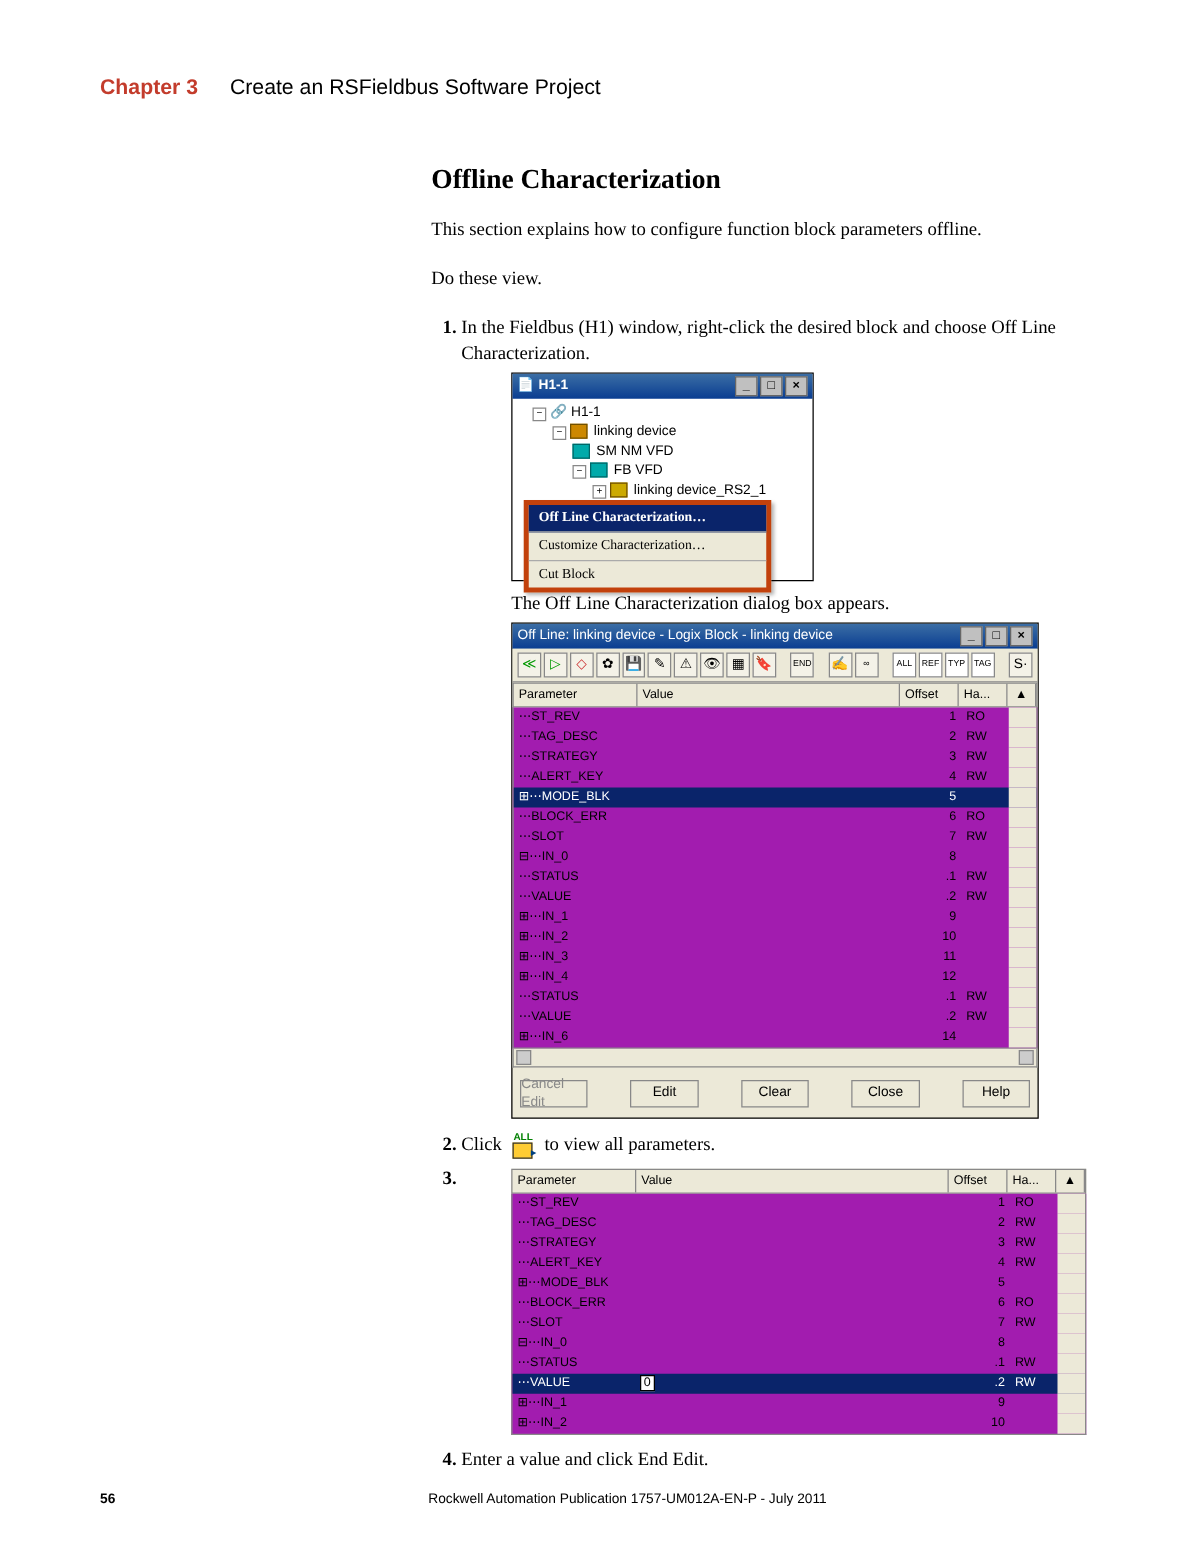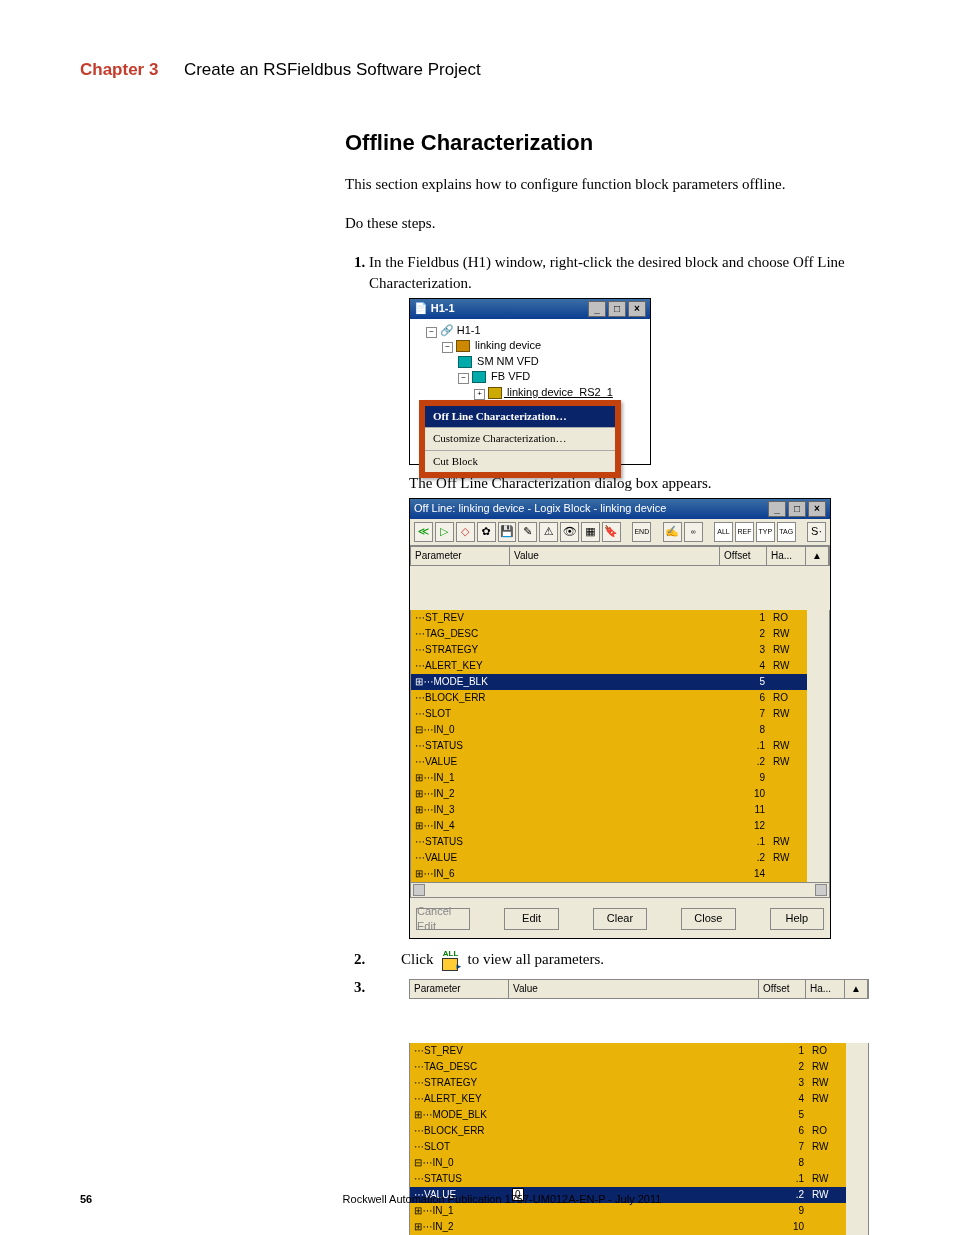--- a/index.html
+++ b/index.html
@@ -25,21 +25,21 @@
     font-family: Arial, sans-serif;
   }
   .header-title {
     color: #000;
     font-family: Arial, sans-serif;
   }
   .content {
     margin-left: 265px;
   }
   h2.section-heading {
-    font-family: Liberation Sans, sans-serif;
+    font-family: Liberation Serif, serif;
     font-weight: bold;
     font-size: 22px;
     margin: 0 0 18px 0;
   }
   p.body-text {
     font-size: 15px;
     line-height: 1.4;
     margin: 0 0 18px 0;
   }
   ol.steps {
@@ -81,35 +81,35 @@
   .winbtn {
     width: 16px; height: 14px; background: #c0c0c0; border: 1px solid #666;
     margin-left: 2px; display:flex; align-items:center; justify-content:center;
     font-size: 10px; font-weight:bold; color:#000;
   }
   .tree { padding: 4px 4px 2px 4px; line-height: 1.4; }
   .tree-row { white-space: nowrap; }
   .ind1 { padding-left: 12px; }
   .ind2 { padding-left: 28px; }
   .ind3 { padding-left: 44px; }
-  .ind4 { padding-left: 60px; text-decoration: underline; }
+  .ind4 { padding-left: 60px; }
   .exp { display:inline-block; width:9px; height:9px; border:1px solid #888; font-size:8px; line-height:8px; text-align:center; margin-right:3px; background:#fff;}
   .ticon { display:inline-block; width:12px; height:10px; vertical-align:middle; margin-right:2px;}
   .ic-device { background:#cc8800; border:1px solid #705000;}
   .ic-block { background:#0aa; border:1px solid #066;}
   .ic-block2 { background:#ccaa00; border:1px solid #705000;}
   .ic-dev2 { background:#888; border:1px solid #444; border-radius:50%;}
   .sel { background:#0a246a; color:#fff; padding: 0 2px;}
   .ctxmenu {
     position: relative;
     left: 210px;
     top: -60px;
     width: 190px;
     background: #ece9d8;
-    border: 6px solid #c2410c;
+    border: 4px solid #c2410c;
     box-shadow: 2px 2px 3px rgba(0,0,0,.3);
     font-size: 11px;
   }
   .ctxmenu .mi { padding: 3px 8px; border-bottom: 1px solid #aaa;}
   .ctxmenu .mi.sel2 { background:#0a246a; color:#fff; font-weight:bold;}
 
   
   .win2 {
     width: 420px;
     border: 1px solid #000;
@@ -138,23 +138,22 @@
     display:flex; background:#ece9d8; border:1px solid #888;
     font-size:10px;
   }
   .grid-head div { padding:2px 4px; border-right:1px solid #888;}
   .gh-param { flex: 0 0 90px;}
   .gh-value { flex: 1;}
   .gh-off { flex: 0 0 38px; text-align:left;}
   .gh-ha { flex: 0 0 30px;}
   .gh-scr { flex: 0 0 14px; text-align:center;}
   .grid-body {
-    background:#eab308; border:1px solid #888; border-top:none;
+    background:#a21caf; border:1px solid #888; border-top:none;
     font-size:10px;
-    margin-top:44px;
   }
   .grow { display:flex; }
   .grow.selrow { background:#0a246a; color:#fff;}
   .grow div { padding:1px 4px;}
   .gc-param { flex:0 0 90px; white-space:nowrap; overflow:hidden;}
   .gc-value { flex:1;}
   .gc-off { flex:0 0 38px; text-align:right;}
   .gc-ha { flex:0 0 30px;}
   .gc-scr { flex:0 0 14px; background:#ece9d8;}
   .scrollfoot { height:14px; background:#ece9d8; border:1px solid #888; border-top:none; position:relative;}
@@ -188,37 +187,37 @@
     left: 0; right: 0;
     font-family: Arial, sans-serif;
     font-size: 11px;
     display:flex;
     padding: 0 80px;
   }
   .footer .pn { font-weight:bold; width:50px;}
   .footer .pub { flex:1; text-align:center;}
 
   .inline-step {
-    display:flex; flex-wrap:wrap;margin-left:32px;
+    display:flex; align-items:center; flex-wrap:wrap;
   }
 </style>
 </head>
 <body>
 
 <div class="page">
   <div class="header-line">
     <span class="header-chapter">Chapter 3</span>
     &nbsp;&nbsp;&nbsp;&nbsp;
     <span class="header-title">Create an RSFieldbus Software Project</span>
   </div>
 
   <div class="content">
     <h2 class="section-heading">Offline Characterization</h2>
     <p class="body-text">This section explains how to configure function block parameters offline.</p>
-    <p class="body-text">Do these steps.</p>
+    <p class="body-text">Do these view.</p>
 
     <ol class="steps" start="1">
       <li><span>In the Fieldbus (H1) window, right-click the desired block and choose Off Line Characterization.</span>
 
         
         <div class="fig">
           <div style="position:relative; width:430px; height:165px;">
             <div class="win1">
               <div class="titlebar">
                 <span>📄</span>&nbsp;

